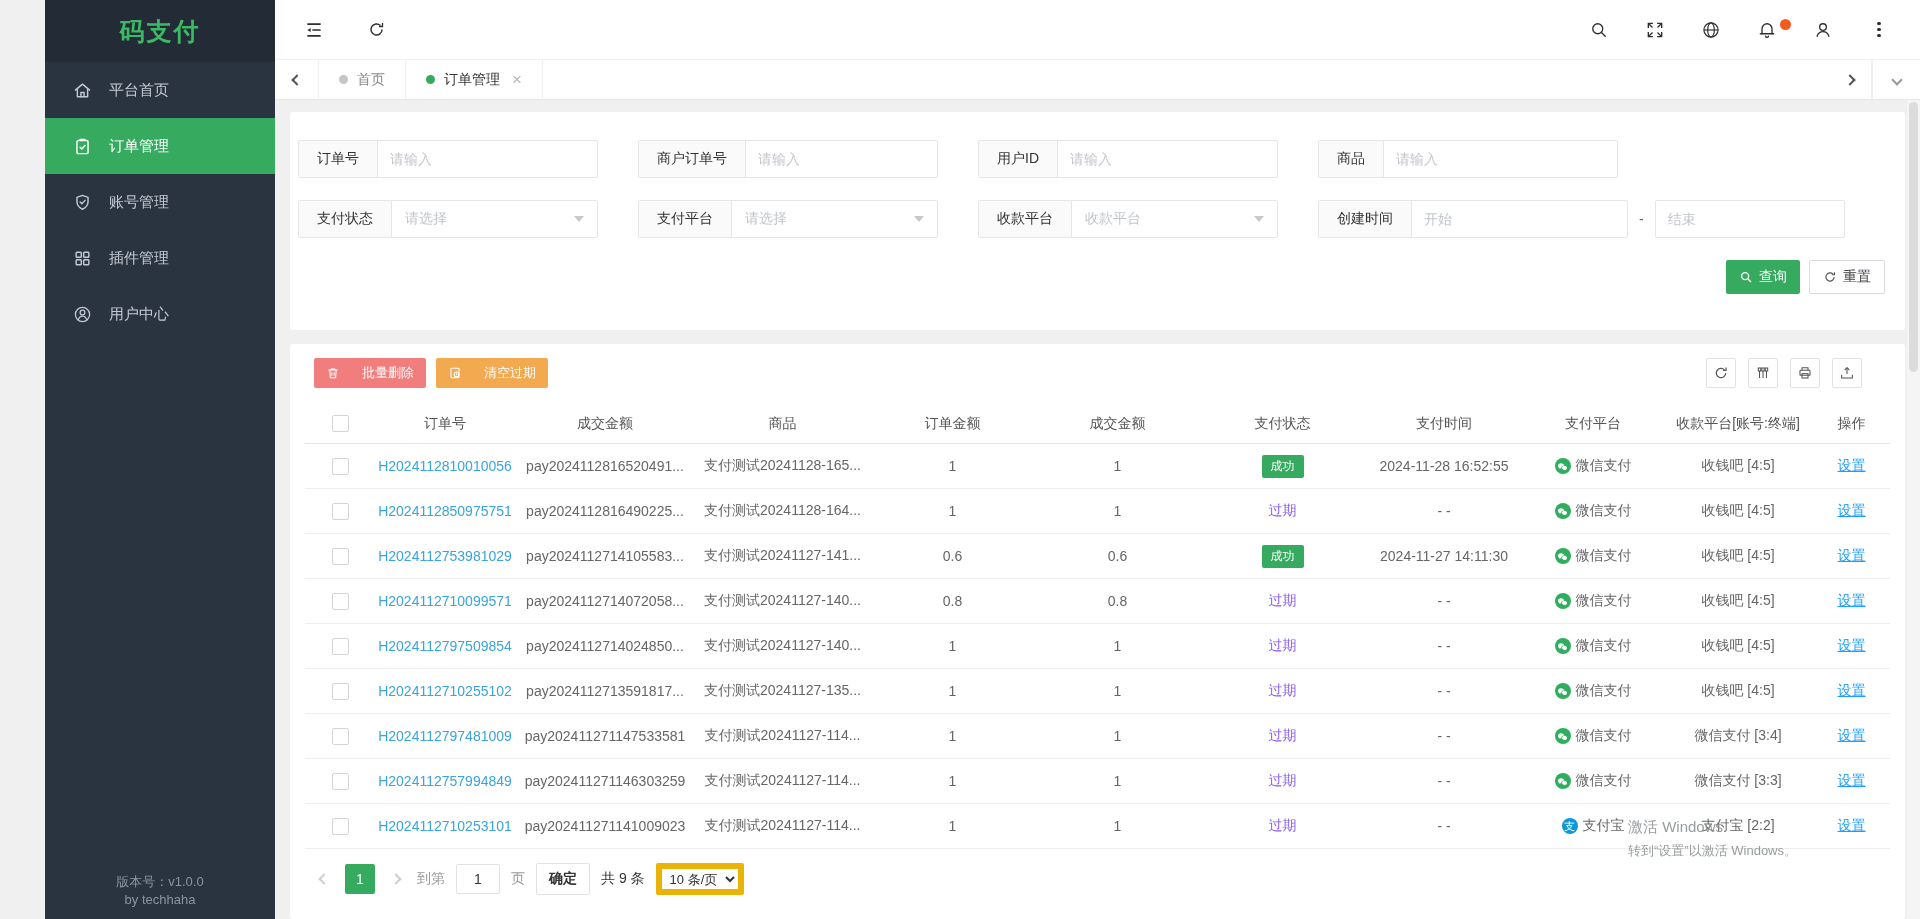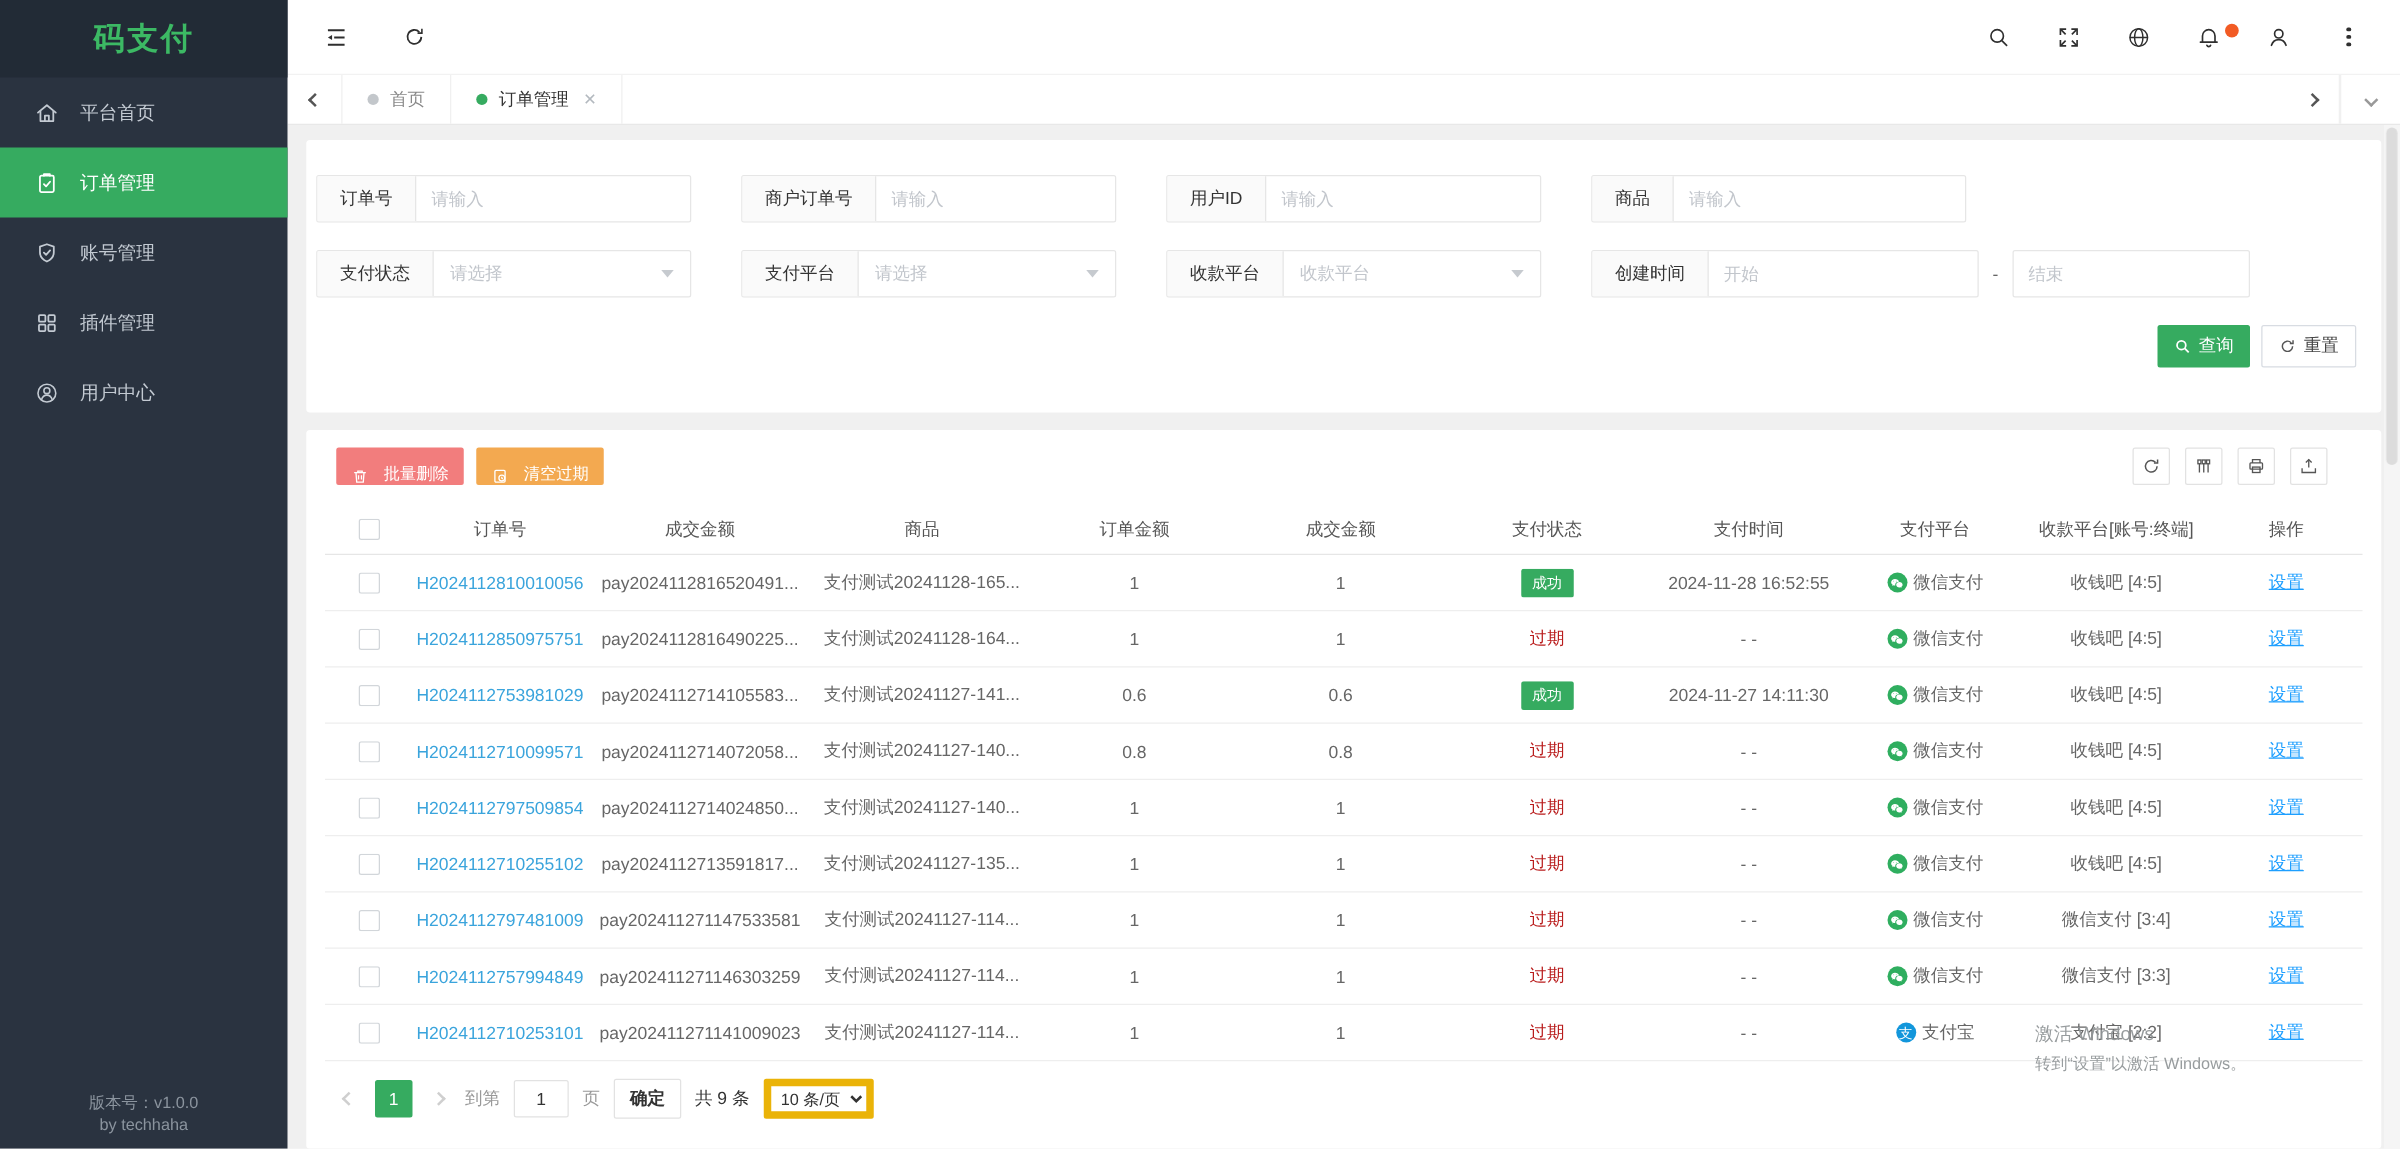--- a/index.html
+++ b/index.html
@@ -1,18 +1,18 @@
 <!DOCTYPE html>
 <html><head>
 <meta charset="utf-8">
 <style>
   * { box-sizing: border-box; margin: 0; padding: 0; }
   html,body { width:1920px; height:919px; }
   body { font-family:"Liberation Sans","DejaVu Sans",sans-serif; overflow:hidden; background:#f0f0f0; }
-  .app { display:flex; width:100%; height:100%; }
+  .app { display:flex; width:100%; height:100%;padding-left:45px; }
 
   
   .sidebar { width:230px; flex-shrink:0; background:#2a3340; color:#b9c1ca; position:relative; }
   .logo { height:62px; line-height:62px; text-align:center; font-size:25px; font-weight:bold; color:#3cb964; background:#222b36; letter-spacing:2px; }
   .menu-item { height:56px; display:flex; align-items:center; padding-left:27px; gap:17px; font-size:15px; cursor:pointer; color:#c3cad2; }
   .menu-item.active { background:#36ab60; color:#fff; }
   .micon { width:20px; height:20px; display:flex; align-items:center; justify-content:center; flex-shrink:0; }
   .micon svg { stroke:currentColor; }
   .version { position:absolute; bottom:10px; width:100%; text-align:center; color:#8b949e; font-size:13px; line-height:18px; }
 
@@ -60,37 +60,37 @@
   .dash { margin:0 11px; color:#666; font-size:14px; }
   .date-input { width:190px; height:38px; border:1px solid #e6e6e6; border-radius:2px; padding:0 12px; font-size:14px; outline:none; color:#333; }
   .fbuttons { display:flex; justify-content:flex-end; gap:9px; margin-top:6px; }
   .btn { height:34px; border-radius:2px; font-size:14px; display:inline-flex; align-items:center; gap:6px; padding:0 13px; cursor:pointer; border:none; }
   .btn-search { background:#36ab60; color:#fff; }
   .btn-reset  { background:#fff; border:1px solid #d8dce2; color:#444; }
 
   
   .table-card { flex:1; padding:14px 15px 0 15px; display:flex; flex-direction:column; }
   .ttoolbar { display:flex; align-items:center; margin-bottom:16px; padding-left:9px; }
-  .btn-sm { height:30px; padding:0 12px; font-size:13px; border-radius:2px; color:#fff; border:none; display:inline-flex; align-items:flex-end; gap:12px; cursor:pointer; }
+  .btn-sm { height:30px; padding:0 12px; font-size:13px; border-radius:2px; color:#fff; border:none; display:inline-flex; align-items:center; gap:22px; cursor:pointer; }
   .btn-danger { background:#f27d7d; margin-right:10px; }
   .btn-warn { background:#f3a950; }
   .tool-icons { margin-left:auto; display:flex; gap:12px; margin-right:28px; }
   .tool-box { width:30px; height:30px; border:1px solid #e2e2e2; border-radius:2px; display:flex; align-items:center; justify-content:center; color:#555; cursor:pointer; background:#fff; }
   .tool-box svg { stroke:#555; }
 
   .tbl { width:100%; }
   .tr { display:flex; border-bottom:1px solid #eee; height:45px; align-items:center; }
   .tr.thead { height:40px; border-bottom:1px solid #e6e6e6; }
   .thead .td { color:#555; }
   .td { display:flex; align-items:center; justify-content:center; font-size:14px; color:#666; overflow:hidden; white-space:nowrap; }
   .c0{width:70px;} .c1{width:140px;} .c2{width:180px;} .c3{width:175px;} .c4{width:165px;}
   .c5{width:165px;} .c6{width:165px;} .c7{width:158px;} .c8{width:140px;} .c9{width:150px;} .c10{flex:1;}
   .checkbox { width:17px; height:17px; border:1px solid #d2d6da; border-radius:2px; background:#fff; cursor:pointer; }
   .order-link { color:#3aa4dc; cursor:pointer; }
-  .status { color:#b91c1c; }
+  .status { color:#8b5cf6; }
   .status.success { background:#36ab60; color:#fff; font-size:12px; padding:3px 9px; border-radius:2px; }
   .picon { width:16px; height:16px; border-radius:50%; display:inline-flex; align-items:center; justify-content:center; margin-right:5px; flex-shrink:0; }
   .picon.wechat { background:#2fae5f; }
   .picon.alipay { background:#1296db; color:#fff; font-size:11px; }
   .action-link { color:#1e9fff; cursor:pointer; text-decoration:underline; }
 
   
   .pager { display:flex; align-items:center; gap:11px; margin:14px 0 14px 9px; font-size:14px; color:#666; }
   .pg-arrow { width:20px; height:30px; display:flex; align-items:center; justify-content:center; cursor:pointer; }
   .pg-current { width:30px; height:30px; background:#36ab60; color:#fff; display:flex; align-items:center; justify-content:center; border-radius:2px; cursor:pointer; }

